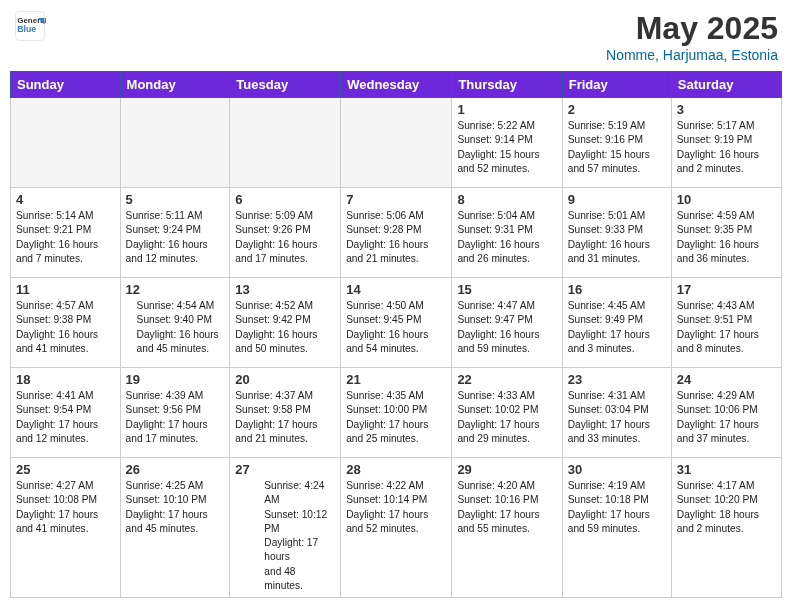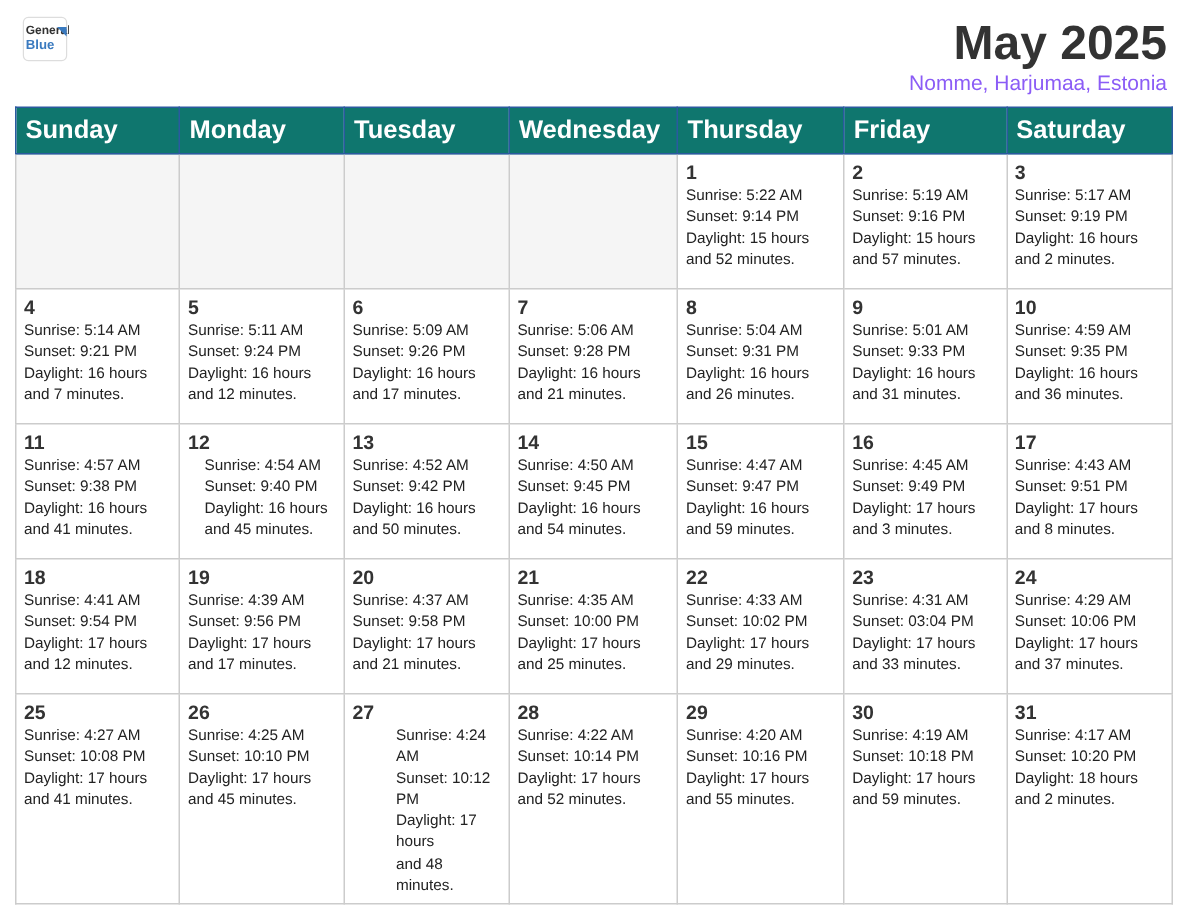--- a/index.html
+++ b/index.html
@@ -29,33 +29,33 @@
     .title-area {
       text-align: right;
     }
     .main-title {
       font-size: 32px;
       font-weight: bold;
       color: #333;
     }
     .subtitle {
       font-size: 14px;
-      color: #8b5cf6;
+      color: #0369a1;
     }
     .calendar {
       width: 100%;
       border-collapse: collapse;
       border: 1px solid #ccc;
     }
     .calendar th {
-      background-color: #0f766e;
+      background-color: #6d28d9;
       color: #fff;
       text-align: left;
       padding: 5px 6px;
-      font-size: 17px;
+      font-size: 13px;
       border: 1px solid #2a5a9f;
     }
     .calendar td {
       vertical-align: top;
       border: 1px solid #ccc;
       padding: 4px 5px;
       width: 113px;
       min-height: 80px;
       background: #fff;
       font-size: 10.5px;

